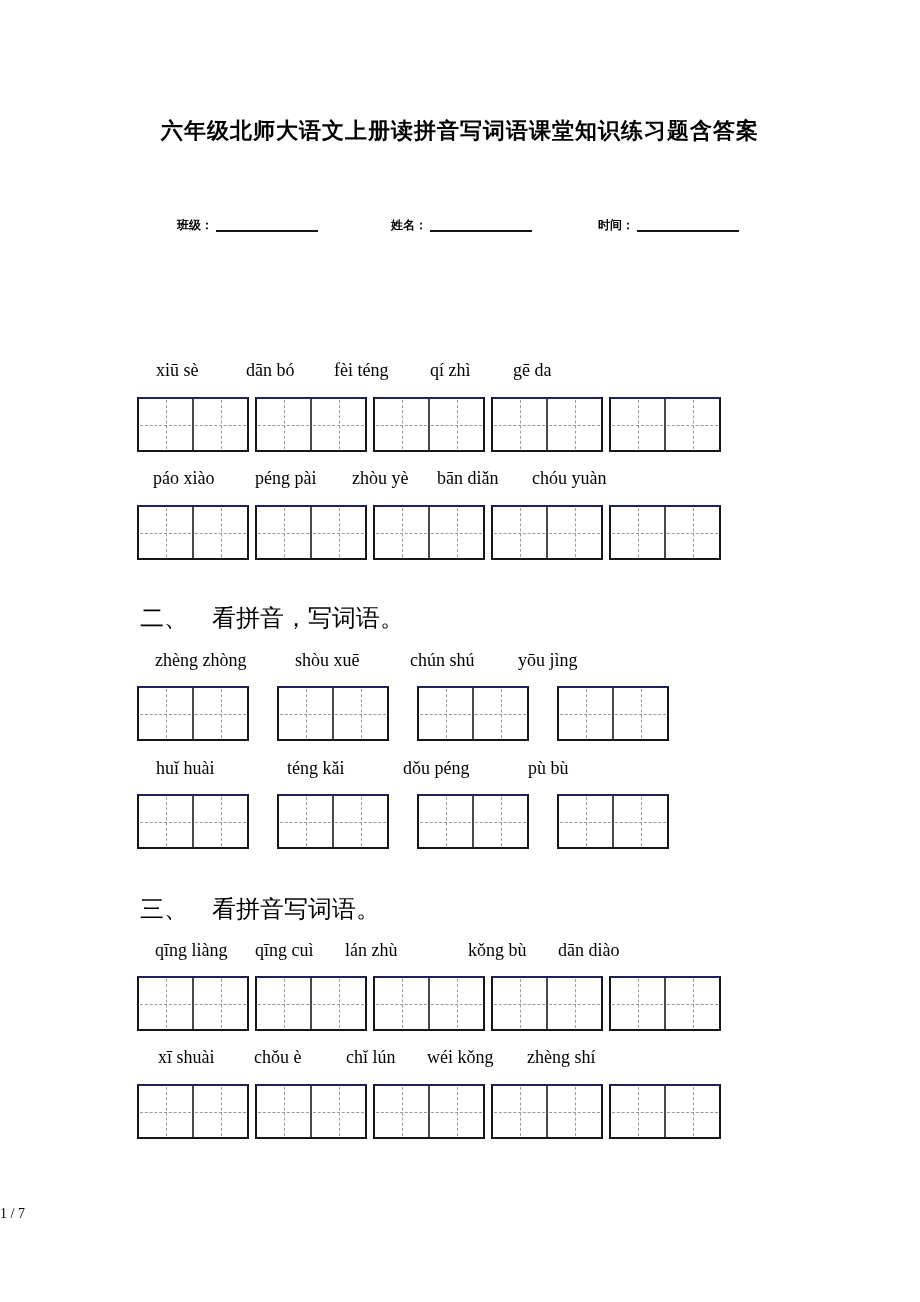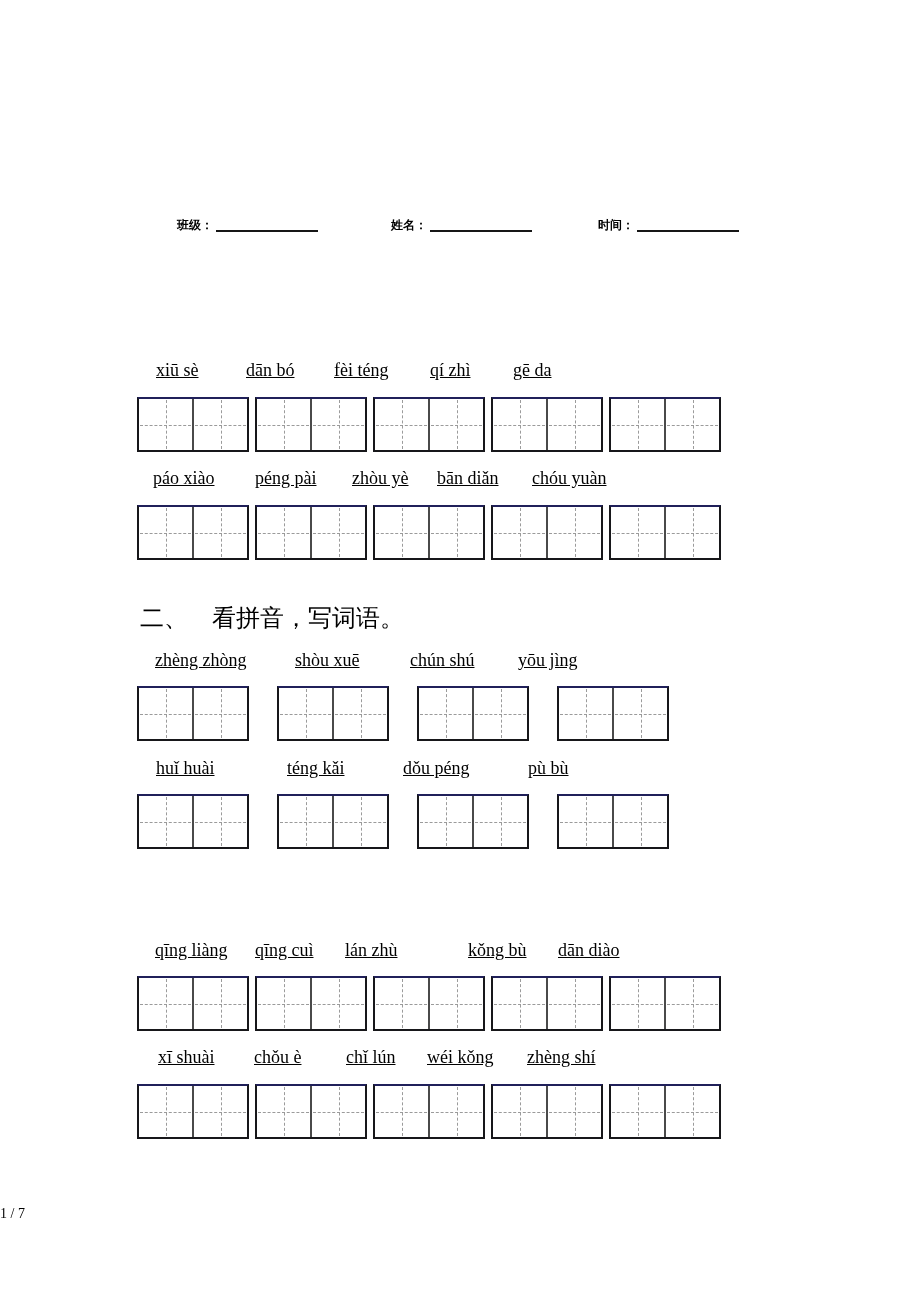--- a/index.html
+++ b/index.html
@@ -13,21 +13,21 @@
     text-align:center; font-size:22px; font-weight:700;
     font-family:"Liberation Sans","DejaVu Sans",sans-serif;
     letter-spacing:1px;
   }
   .field-group { position:absolute; top:214px; font-size:12px; font-weight:700; white-space:nowrap; }
   .blank {
     display:inline-block; width:102px; height:16px;
     border-bottom:2px solid #161616; margin-left:3px; vertical-align:-3px;
   }
   .sec-header { position:absolute; left:140px; font-size:24px; white-space:nowrap; }
-  .py { position:absolute; font-size:18px; white-space:nowrap;text-decoration:underline; }
+  .py { position:absolute; font-size:18px; white-space:nowrap; }
   .box {
     position:absolute; width:112px; height:55px; display:flex;
     box-sizing:border-box; border:2px solid #17171a; border-top-color:#20205a;
     background:#ffffff;
   }
   .cell { position:relative; flex:1 1 50%; }
   .cell + .cell { border-left:2px solid #4a4a4a; }
   .cell::before {
     content:""; position:absolute; left:50%; top:1px; bottom:1px; width:0;
     border-left:1px dashed #9b9b9b;
@@ -36,20 +36,21 @@
     content:""; position:absolute; top:50%; left:1px; right:1px; height:0;
     border-top:1px dashed #9b9b9b;
   }
   .footer { position:absolute; top:1206px; left:0; width:100%; font-size:14px; }
 </style>
 </head>
 <body>
 
 <div class="page">
 
+  <div class="title">六年级北师大语文上册读拼音写词语课堂知识练习题含答案</div>
 
   <div class="field-group" style="left:177px">
     <span>班级：</span><span class="blank"></span>
   </div>
   <div class="field-group" style="left:391px">
     <span>姓名：</span><span class="blank"></span>
   </div>
   <div class="field-group" style="left:598px">
     <span>时间：</span><span class="blank"></span>
   </div>
@@ -148,20 +149,21 @@
     </div>
   <div class="box" style="top:794px;left:417px">
       <div class="cell"></div>
       <div class="cell"></div>
     </div>
   <div class="box" style="top:794px;left:557px">
       <div class="cell"></div>
       <div class="cell"></div>
     </div>
 
+  <div class="sec-header" style="top:893px">三、　看拼音写词语。</div>
 
   <span class="py" style="top:940px;left:155px">qīng liàng</span>
   <span class="py" style="top:940px;left:255px">qīng cuì</span>
   <span class="py" style="top:940px;left:345px">lán zhù</span>
   <span class="py" style="top:940px;left:468px">kǒng bù</span>
   <span class="py" style="top:940px;left:558px">dān diào</span>
 
   <div class="box" style="top:976px;left:137px">
       <div class="cell"></div>
       <div class="cell"></div>

